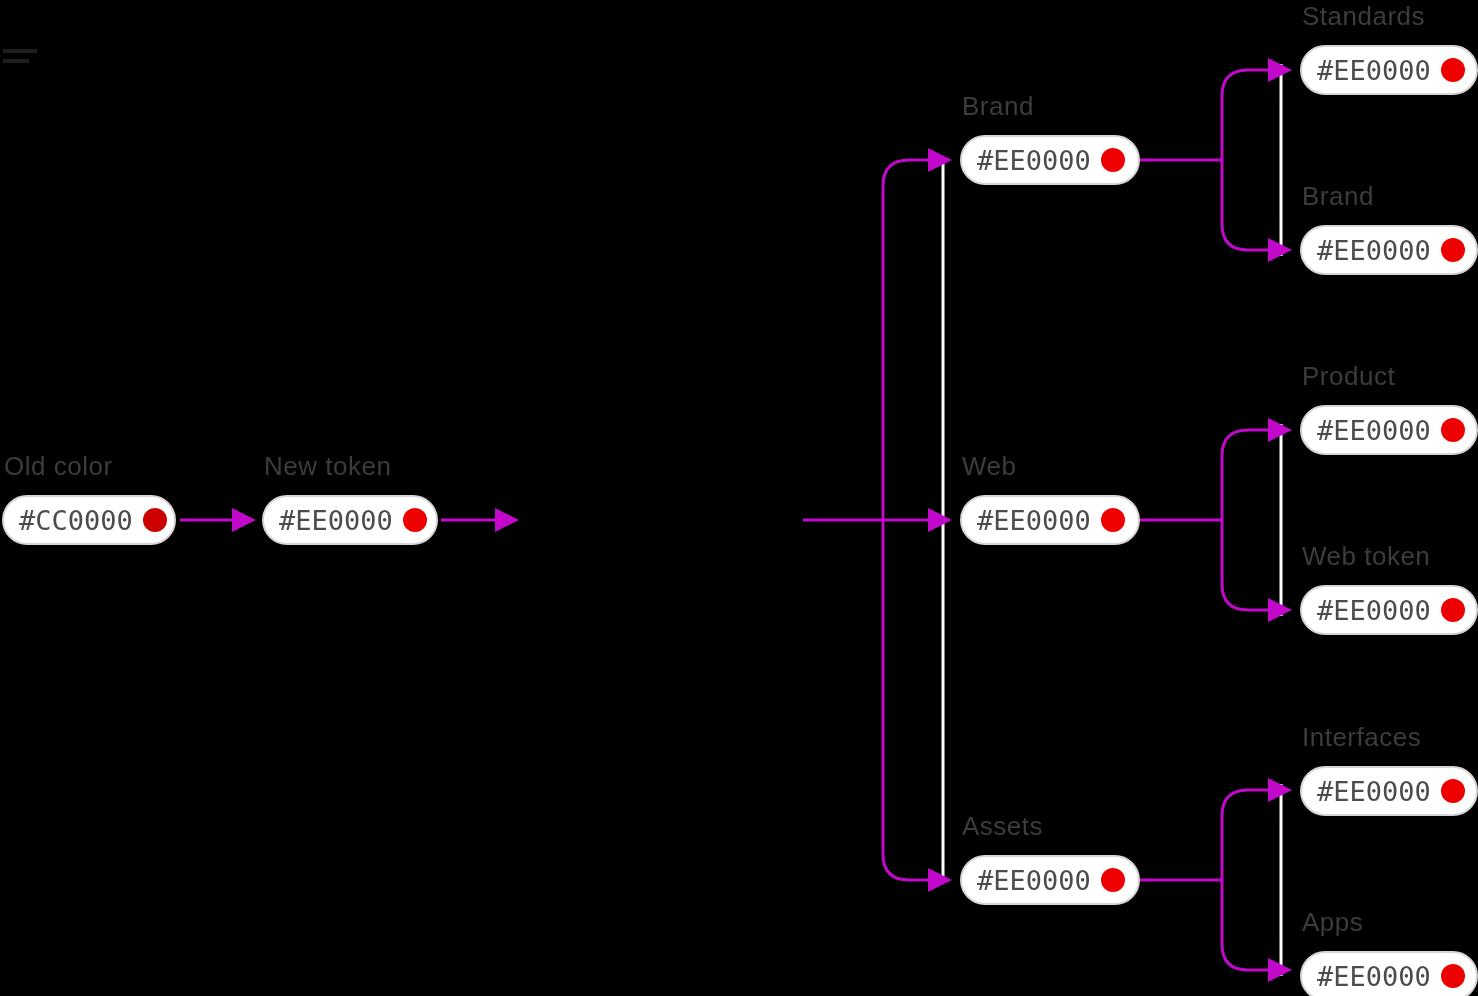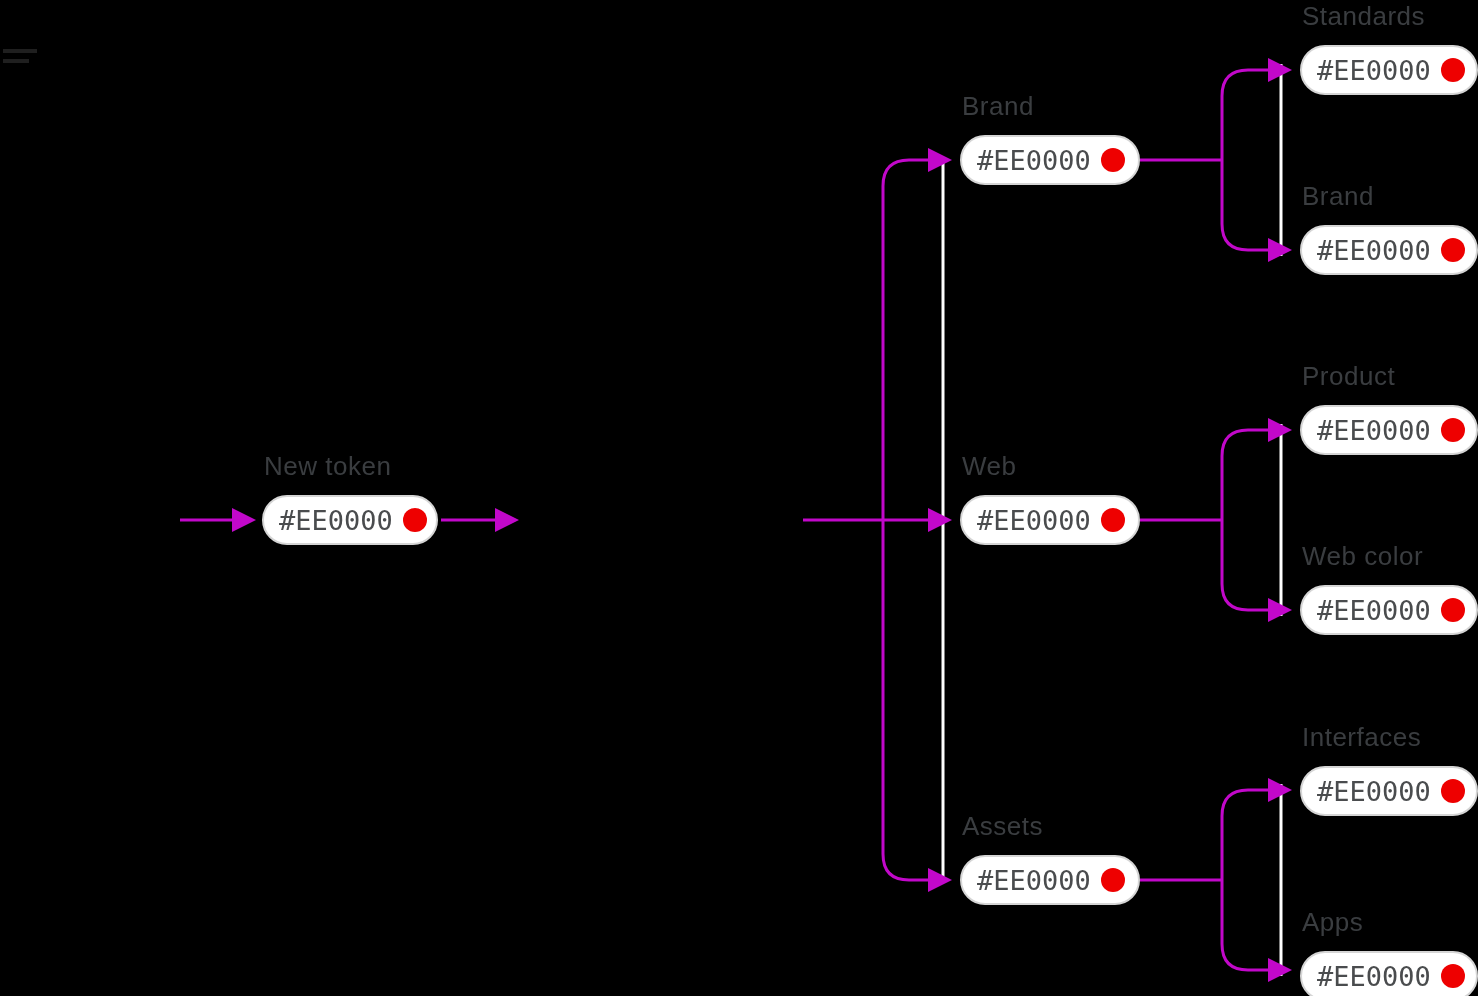--- a/index.html
+++ b/index.html
@@ -105,20 +105,27 @@
       <polygon points="952,880 928,868 928,892"></polygon>
       <polygon points="1292,70 1268,58 1268,82"></polygon>
       <polygon points="1292,250 1268,238 1268,262"></polygon>
       <polygon points="1292,430 1268,418 1268,442"></polygon>
       <polygon points="1292,610 1268,598 1268,622"></polygon>
       <polygon points="1292,790 1268,778 1268,802"></polygon>
       <polygon points="1292,970 1268,958 1268,982"></polygon>
     </g>
   </svg>
 
+  <div class="pill-wrap" style="left:2px; top:495px; width:174px;">
+    <div class="node-label">Old color</div>
+    <div class="pill">
+      <span class="pill-value">#CC0000</span>
+      <span class="dot" style="background: rgb(204, 0, 0);"></span>
+    </div>
+  </div>
 
   <div class="pill-wrap" style="left:262px; top:495px; width:176px;">
     <div class="node-label">New token</div>
     <div class="pill">
       <span class="pill-value">#EE0000</span>
       <span class="dot" style="background: rgb(238, 0, 0);"></span>
     </div>
   </div>
 
 
@@ -164,21 +171,21 @@
 
   <div class="pill-wrap" style="left:1300px; top:405px; width:178px;">
     <div class="node-label">Product</div>
     <div class="pill">
       <span class="pill-value">#EE0000</span>
       <span class="dot" style="background: rgb(238, 0, 0);"></span>
     </div>
   </div>
 
   <div class="pill-wrap" style="left:1300px; top:585px; width:178px;">
-    <div class="node-label">Web color</div>
+    <div class="node-label">Web token</div>
     <div class="pill">
       <span class="pill-value">#EE0000</span>
       <span class="dot" style="background: rgb(238, 0, 0);"></span>
     </div>
   </div>
 
   <div class="pill-wrap" style="left:1300px; top:766px; width:178px;">
     <div class="node-label">Interfaces</div>
     <div class="pill">
       <span class="pill-value">#EE0000</span>

